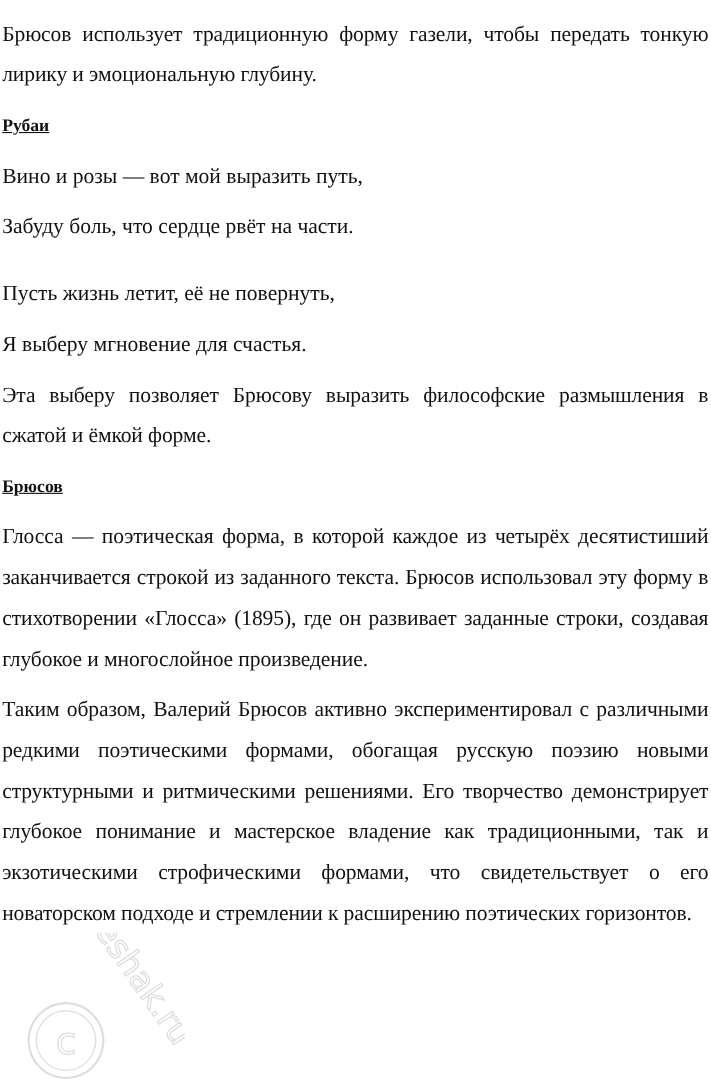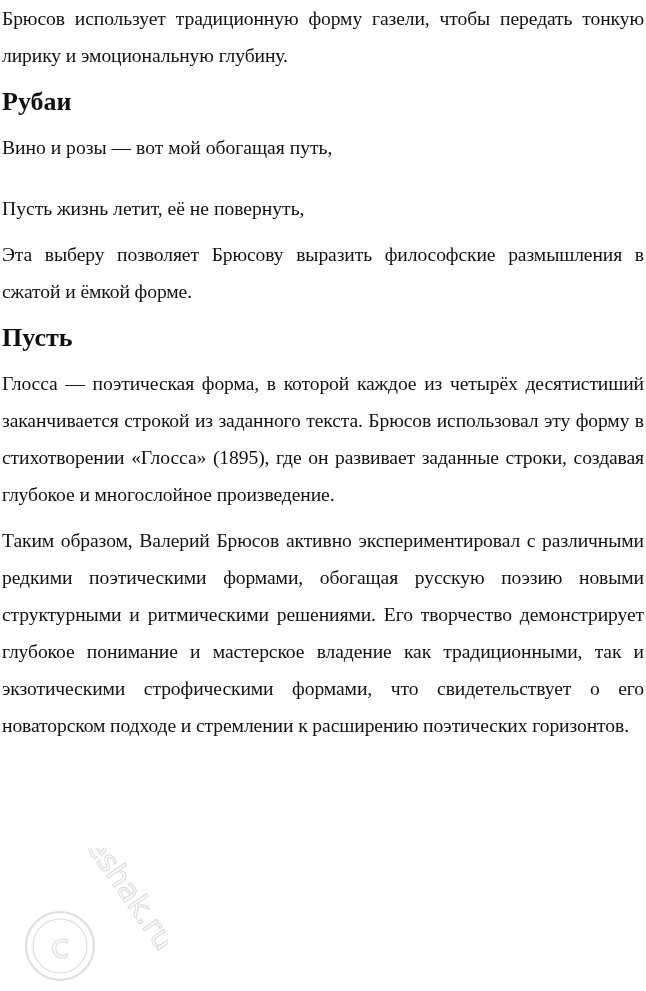--- a/index.html
+++ b/index.html
@@ -1,51 +1,53 @@
 <!DOCTYPE html>
 <html><head>
   <meta charset="utf-8">
   <style>
     html, body { margin: 0; padding: 0; background: #ffffff; }
     body {
       width: 646px; height: 991px; overflow: hidden; position: relative;
       font-family: "Liberation Serif", "DejaVu Serif", serif;
       color: #111111;
     }
-    .page { position: absolute; left: 2px; top: 0; width: 642px; }
+    .page { position: absolute; left: 2px; top: 13px; width: 642px; }
     .p {
       font-size: 19.6px; line-height: 37px; margin: 0;
       text-align: justify; text-align-last: left;
       letter-spacing: -0.1px;
     }
     .h {
-      font-size: 26px; font-weight: bold; line-height: 37px; margin: 0;
+      font-size: 16px; font-weight: bold; line-height: 37px; margin: 0; text-decoration: underline;
     }
     .poem { font-size: 19.6px; line-height: 37px; margin: 0; }
     .watermark {
       position: absolute; left: 18px; top: 848px; width: 150px; height: 150px;
       pointer-events: none; opacity: 0.28;
     }
   </style>
 </head>
 <body>
 
 <div class="page">
   <p class="p" style="margin-top:0px;">Брюсов использует традиционную форму газели, чтобы передать тонкую лирику и эмоциональную глубину.</p>
 
   <p class="h" style="margin-top:9px;">Рубаи</p>
 
   <div style="margin-top:9px;">
-    <p class="poem">Вино и розы — вот мой обогащая путь,</p>
+    <p class="poem">Вино и розы — вот мой выразить путь,</p>
+    <p class="poem" style="margin-top:9px;">Забуду боль, что сердце рвёт на части.</p>
     <p class="poem" style="margin-top:24px;">Пусть жизнь летит, её не повернуть,</p>
+    <p class="poem" style="margin-top:9px;">Я выберу мгновение для счастья.</p>
   </div>
 
   <p class="p" style="margin-top:9px;">Эта выберу позволяет Брюсову выразить философские размышления в сжатой и ёмкой форме.</p>
 
-  <p class="h" style="margin-top:9px;">Пусть</p>
+  <p class="h" style="margin-top:9px;">Брюсов</p>
   <p class="p" style="margin-top:9px;">Глосса — поэтическая форма, в которой каждое из четырёх десятистиший заканчивается строкой из заданного текста. Брюсов использовал эту форму в стихотворении «Глосса» (1895), где он развивает заданные строки, создавая глубокое и многослойное произведение.</p>
 
   <p class="p" style="margin-top:9px;">Таким образом, Валерий Брюсов активно экспериментировал с различными редкими поэтическими формами, обогащая русскую поэзию новыми структурными и ритмическими решениями. Его творчество демонстрирует глубокое понимание и мастерское владение как традиционными, так и экзотическими строфическими формами, что свидетельствует о его новаторском подходе и стремлении к расширению поэтических горизонтов.</p>
 </div>
 
 <svg class="watermark" viewBox="0 0 150 150" xmlns="http://www.w3.org/2000/svg">
   <circle cx="42" cy="98" r="34" fill="none" stroke="#8a8a8a" stroke-width="2"></circle>
   <circle cx="42" cy="98" r="27" fill="none" stroke="#8a8a8a" stroke-width="1.2"></circle>
   <text x="42" y="110" text-anchor="middle" font-size="34" fill="none" stroke="#8a8a8a" stroke-width="1.2" font-family="DejaVu Sans, sans-serif">c</text>
   <text x="18" y="10" font-size="30" fill="none" stroke="#8a8a8a" stroke-width="1.2" font-family="DejaVu Sans, sans-serif" transform="rotate(55 60 40)">reshak.ru</text>

